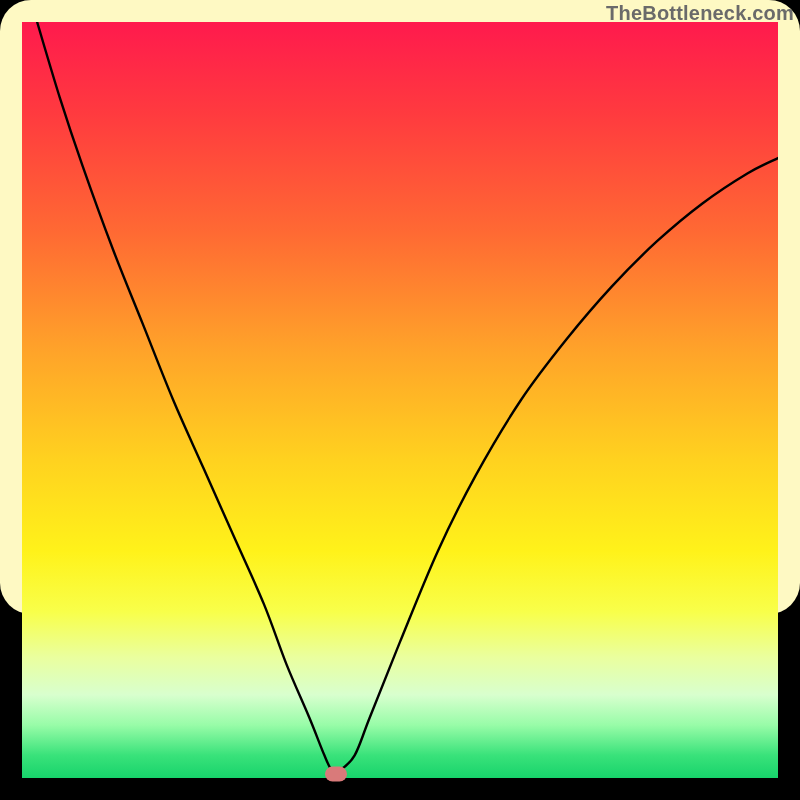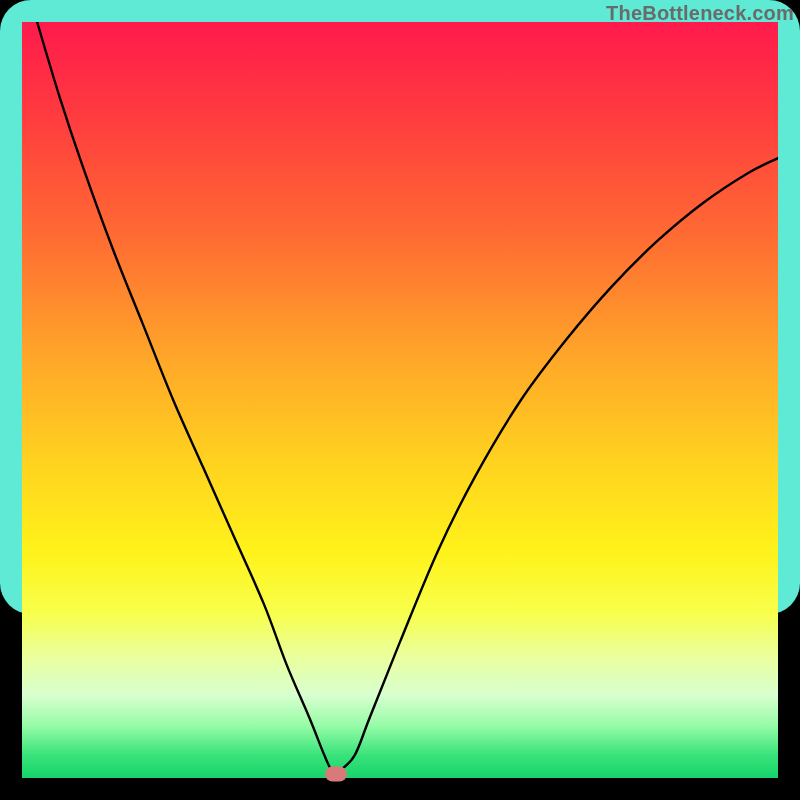--- a/index.html
+++ b/index.html
@@ -9,21 +9,21 @@
     height: 800px;
     background: #000;
     overflow: hidden;
   }
   .frame {
     position: absolute;
     left: 0;
     top: 0;
     width: 800px;
     height: 614px;
-    background: #5eead4;
+    background: #fef9c3;
     border-radius: 31px;
   }
   .plot-area {
     position: absolute;
     left: 22px;
     top: 22px;
     width: 756px;
     height: 756px;
     background: linear-gradient(to bottom,
       #ff1a4d 0%,

